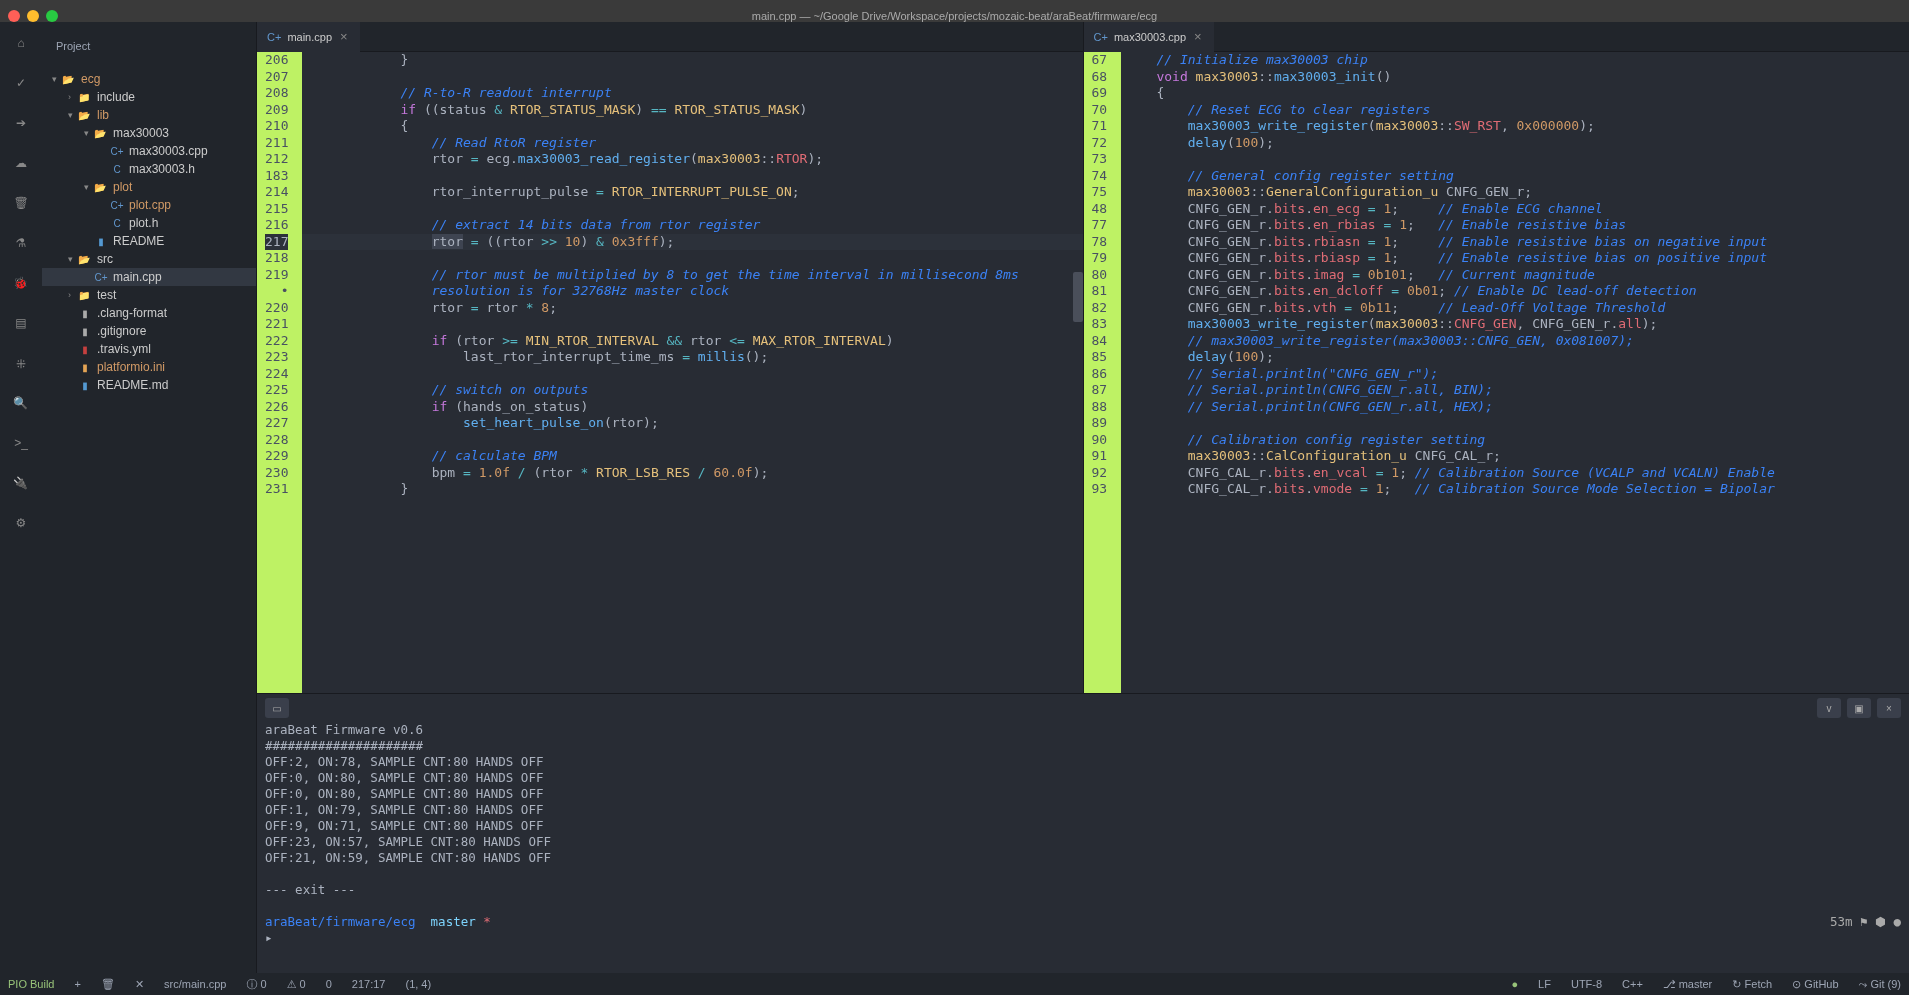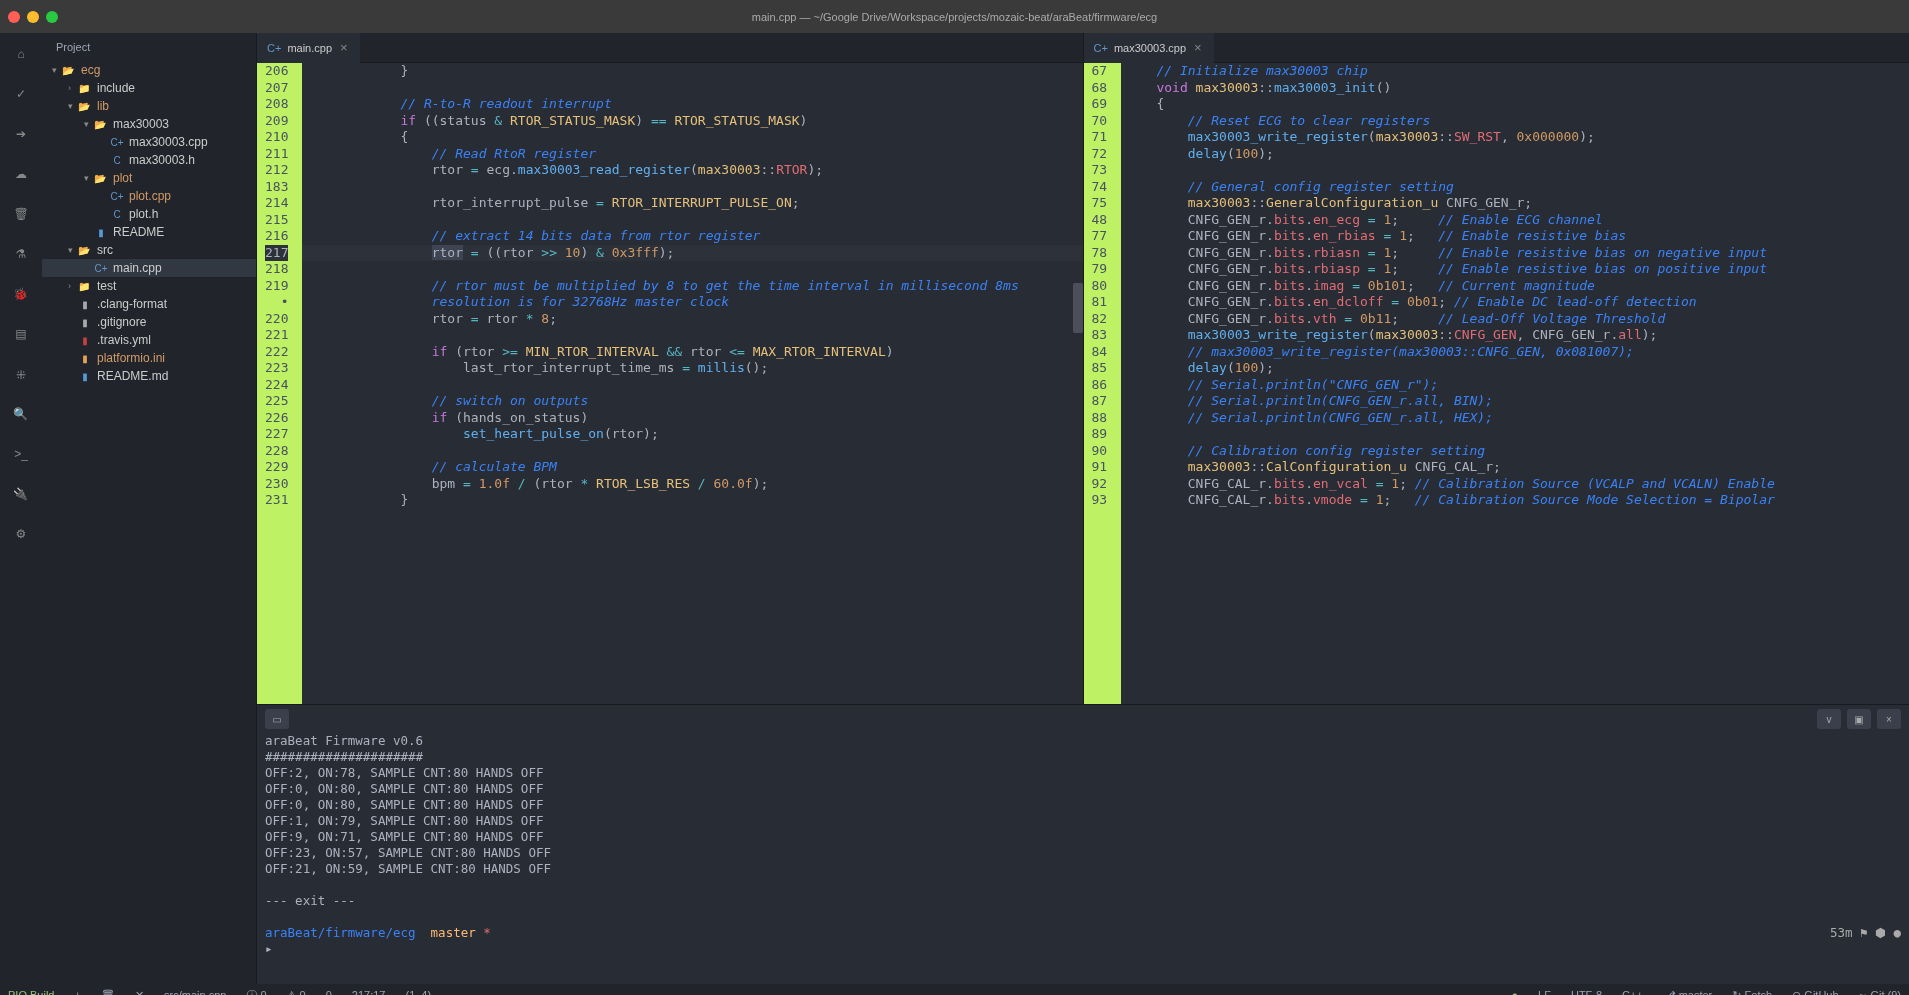--- a/index.html
+++ b/index.html
@@ -6,24 +6,24 @@
 body {
   font-family: -apple-system, BlinkMacSystemFont, "Segoe UI", sans-serif;
   background: #1e1e1e;
   color: #ccc;
   font-size: 12px;
   overflow: hidden;
   width: 1909px;
   height: 995px;
 }
 .titlebar {
-  height: 33px;
+  height: 22px;
   background: #3a3a3a;
   display: flex;
-  align-items: center;
+  align-items: flex-end;
   padding: 0 8px;
   position: relative;
 }
 .traffic-lights { display: flex; gap: 7px; }
 .light { width: 12px; height: 12px; border-radius: 50%; }
 .light.close { background: #ff5f57; }
 .light.min { background: #ffbd2e; }
 .light.max { background: #28ca42; }
 .title-text {
   position: absolute;
@@ -52,21 +52,21 @@
   justify-content: center;
 }
 .sidebar {
   width: 215px;
   background: #21252b;
   border-right: 1px solid #181a1f;
   display: flex;
   flex-direction: column;
 }
 .sidebar-header {
-  padding: 8px 14px;
+  padding: 18px 14px;
   color: #9da5b4;
   font-size: 11px;
 }
 .tree {
   flex: 1;
   overflow-y: auto;
   font-size: 12px;
 }
 .tree-item {
   display: flex;
@@ -206,21 +206,21 @@
   flex: 1;
   padding: 0 8px;
   font-family: "Menlo", "Consolas", monospace;
   font-size: 12.5px;
   line-height: 16px;
   color: #abb2bf;
   overflow: hidden;
 }
 .term-line { white-space: pre; }
 .term-prompt-path { color: #3b82f6; }
-.term-prompt-branch { color: #fdba74; }
+.term-prompt-branch { color: #7dd3fc; }
 .term-prompt-star { color: #e06c75; }
 .term-status-right { float: right; color: #aaa; }
 .statusbar {
   height: 22px;
   background: #21252b;
   display: flex;
   align-items: center;
   padding: 0 8px;
   font-size: 11px;
   color: #9da5b4;

